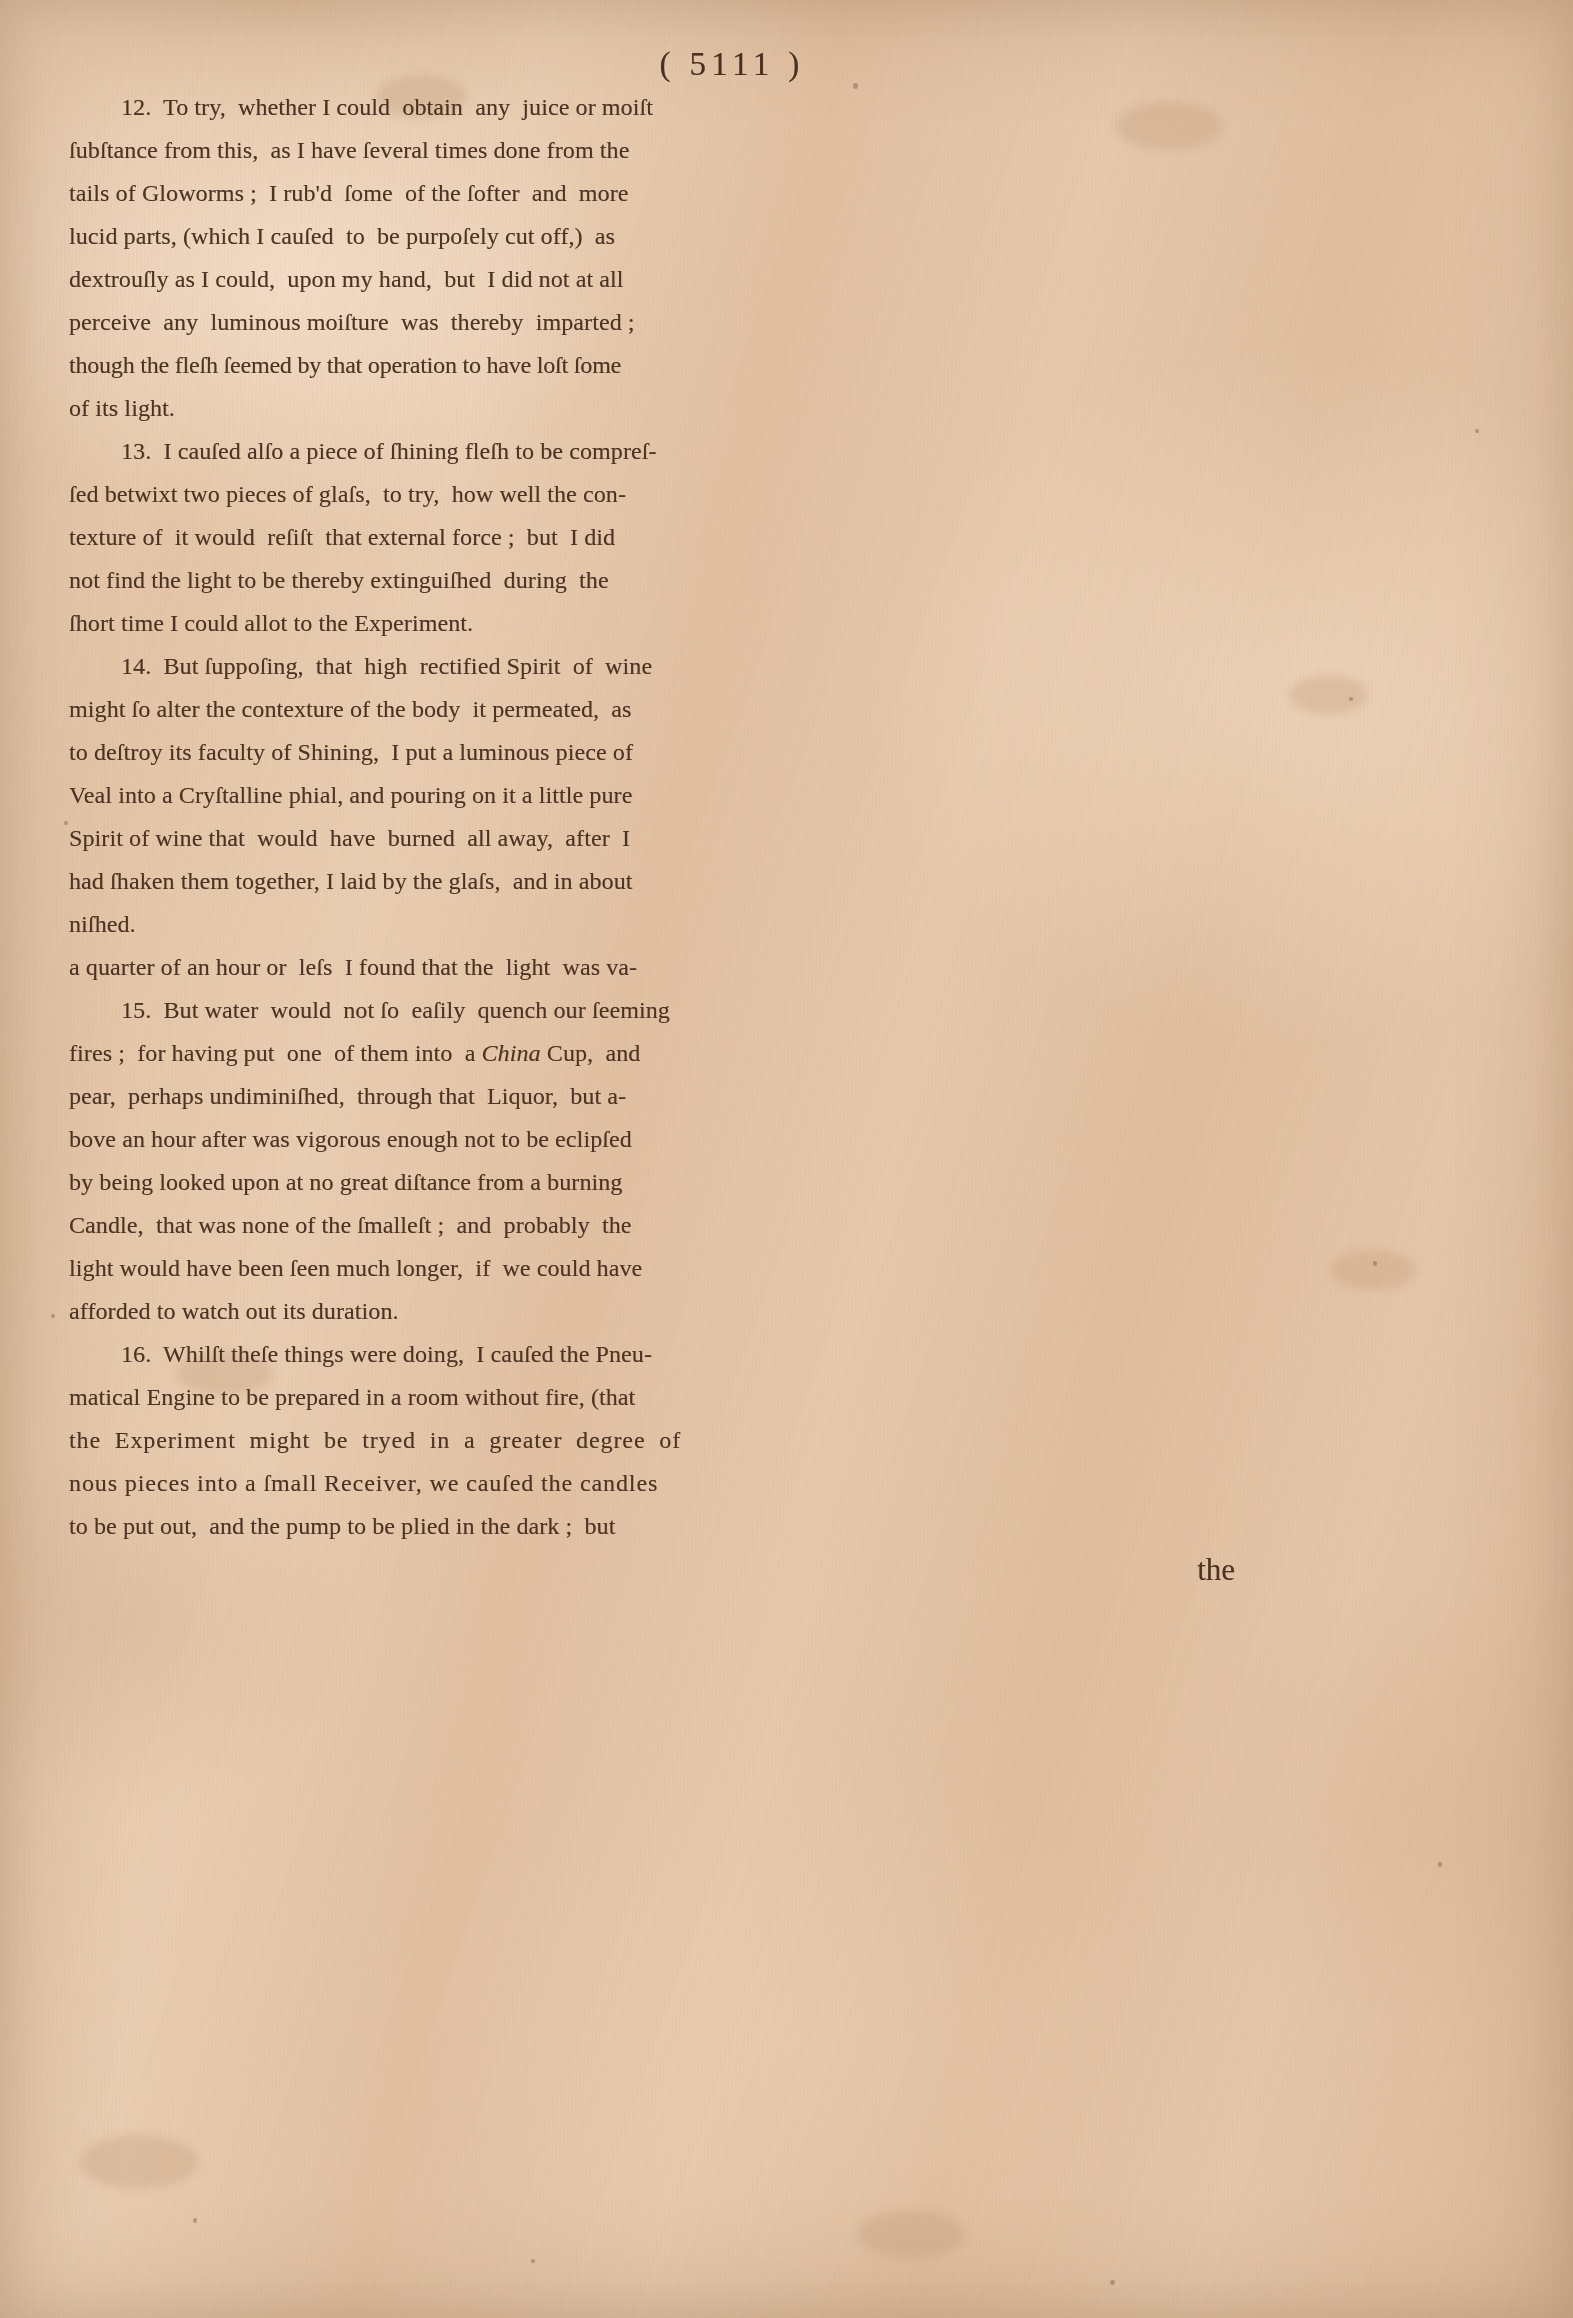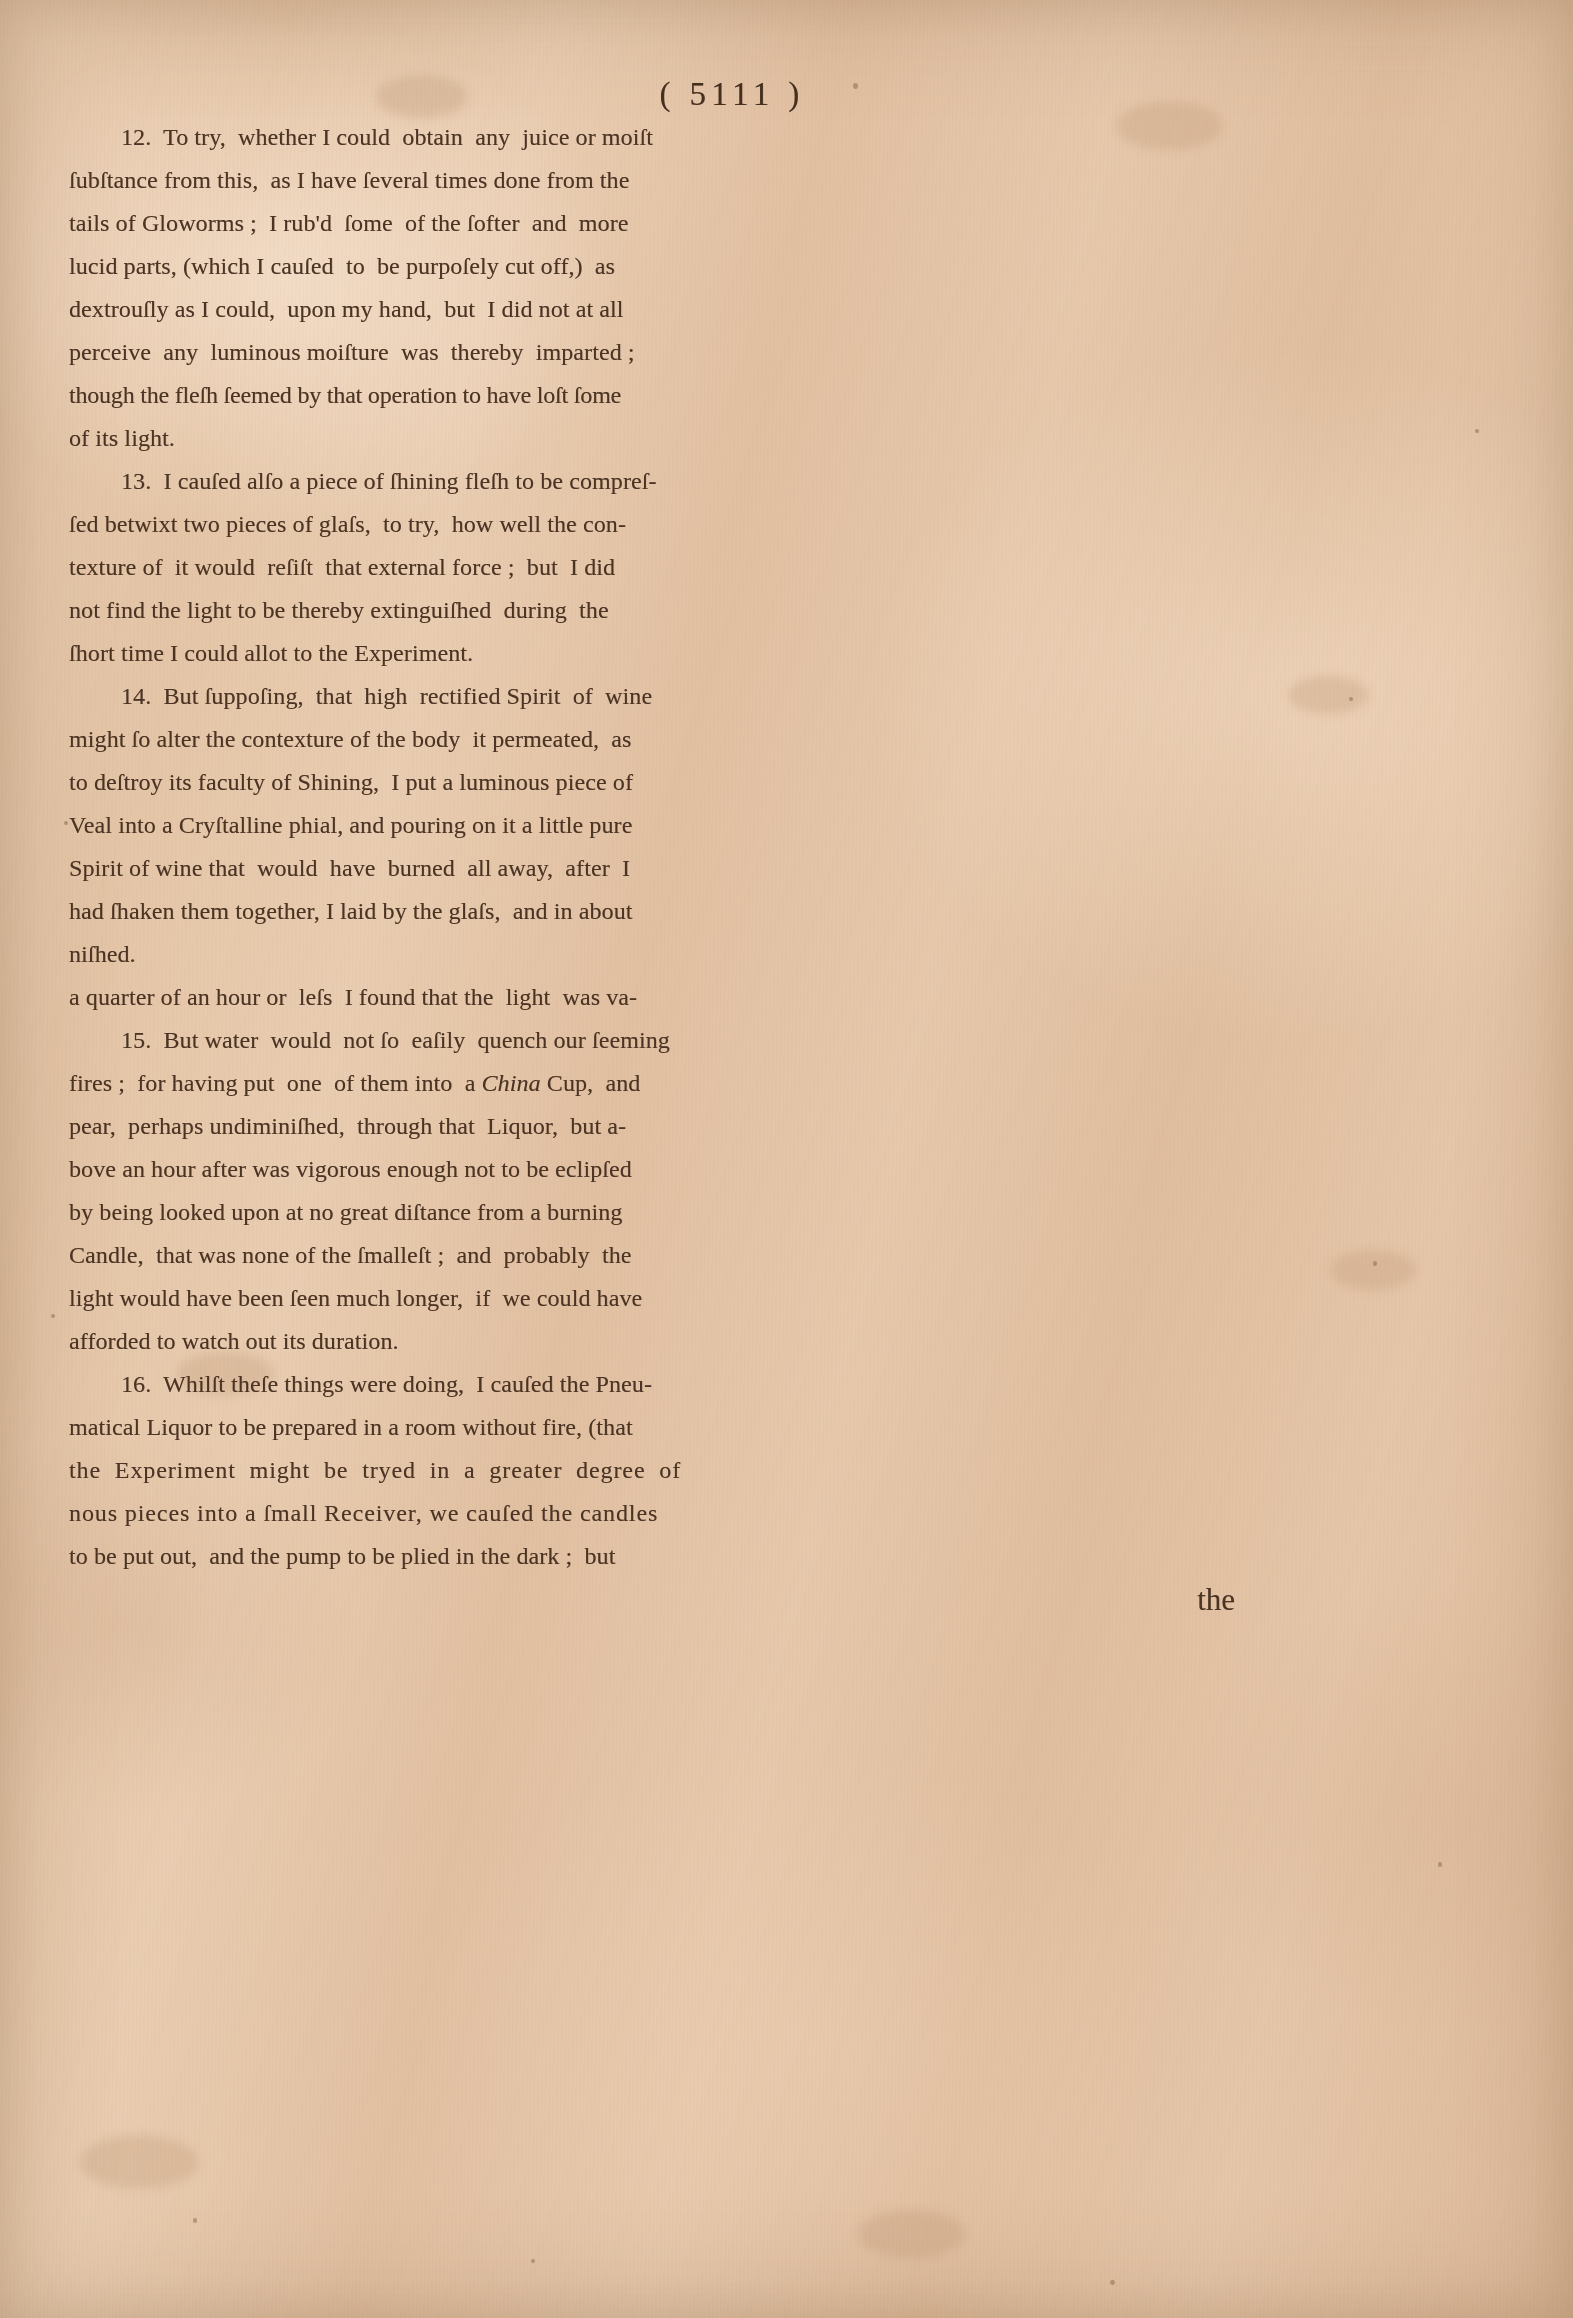--- a/index.html
+++ b/index.html
@@ -50,21 +50,21 @@
     pointer-events: none;
     box-shadow:
       inset 0 0 113px rgba(130,96,64,0.30),
       inset 0 0 38px  rgba(150,112,76,0.16);
   }
 
   
   #content {
     position: absolute;
     left: 69px;
-    top: 76px;
+    top: 46px;
     width: 1229px;
     color: #4a3323;
   }
 
   
   .folio {
     text-align: center;
     font-size: 33px;
     letter-spacing: 5.4px;
     color: #45301f;
@@ -186,21 +186,21 @@
       <span class="line"><span>pear,  perhaps undiminiſhed,  through that  Liquor,  but a-</span></span>
       <span class="line"><span>bove an hour after was vigorous enough not to be eclipſed</span></span>
       <span class="line"><span>by being looked upon at no great diſtance from a burning</span></span>
       <span class="line"><span>Candle,  that was none of the ſmalleſt ;  and  probably  the</span></span>
       <span class="line"><span>light would have been ſeen much longer,  if  we could have</span></span>
       <span class="line"><span>afforded to watch out its duration.</span></span>
     </p>
 
     <p class="para">
       <span class="line indent">16.  Whilſt theſe things were doing,  I cauſed the Pneu-</span>
-      <span class="line">matical Liquor to be prepared in a room without fire, (that</span>
+      <span class="line">matical Engine to be prepared in a room without fire, (that</span>
       <span class="line loose">the  Experiment  might  be  tryed  in  a  greater  degree  of</span>
       <span class="line loose">nous pieces into a ſmall Receiver, we cauſed the candles</span>
       <span class="line">to be put out,  and the pump to be plied in the dark ;  but</span>
     </p>
 
     <div class="catchword">the</div>
 
   </div>
 
   <div id="vignette"></div>

